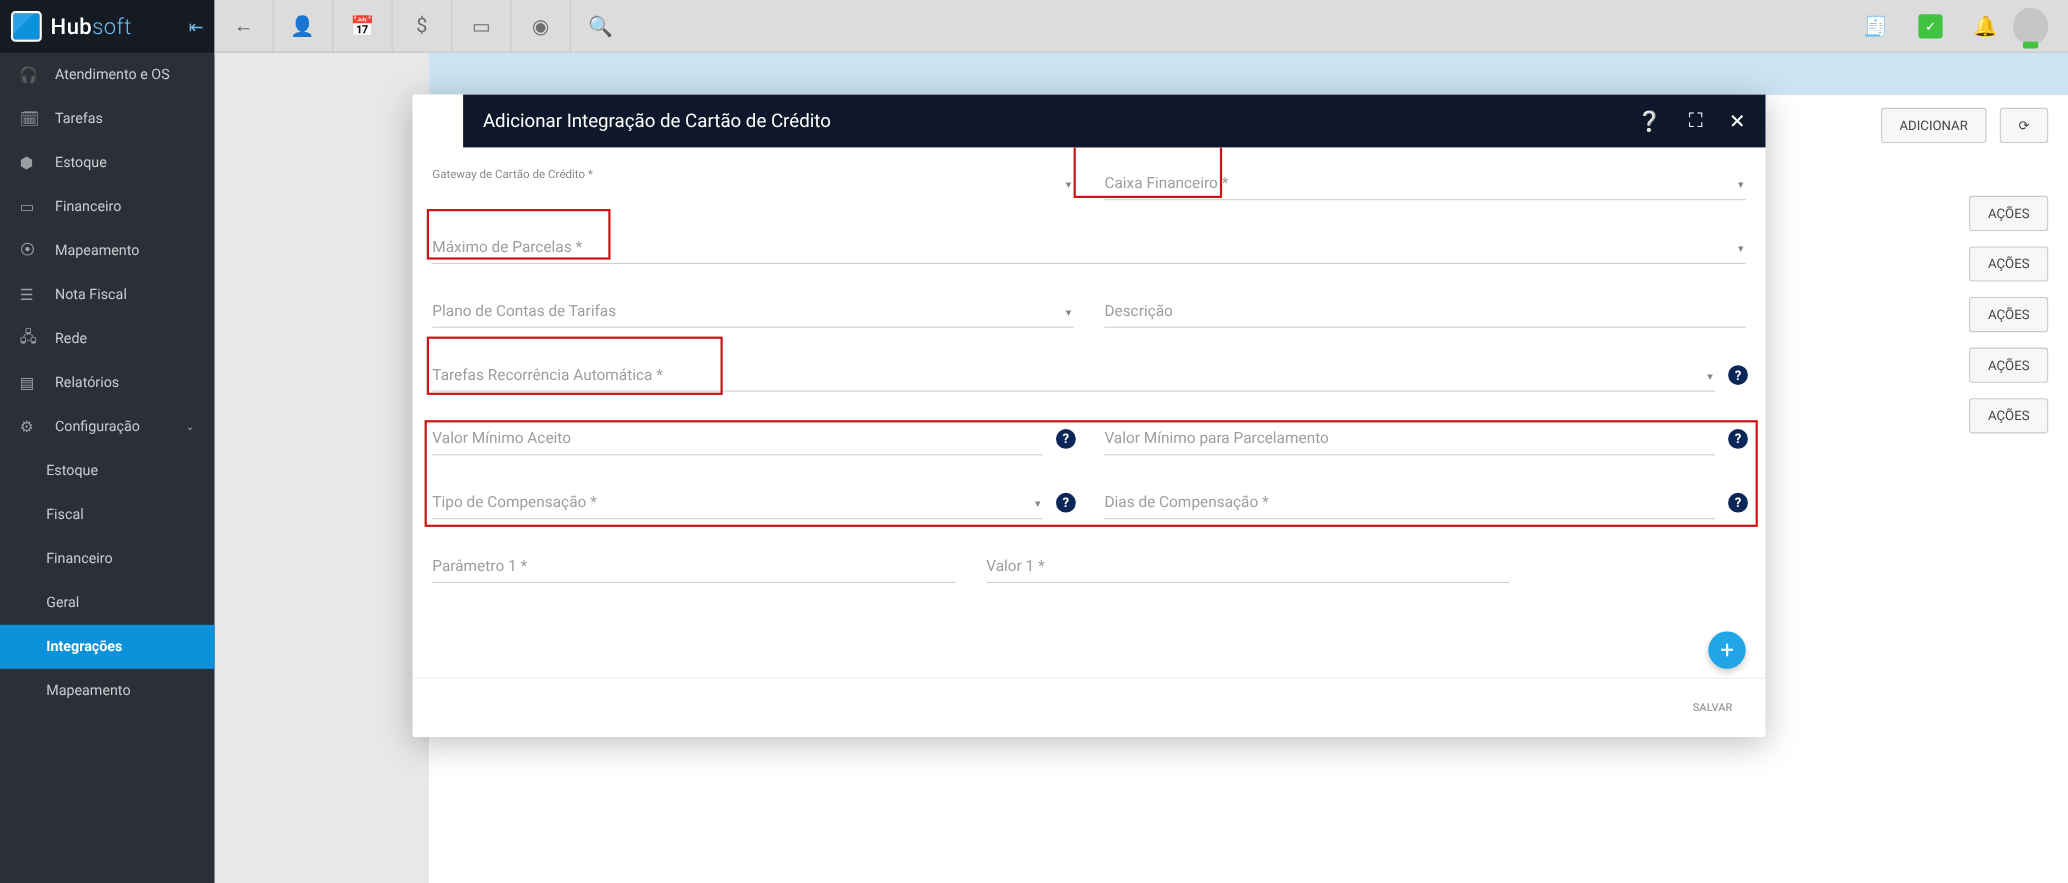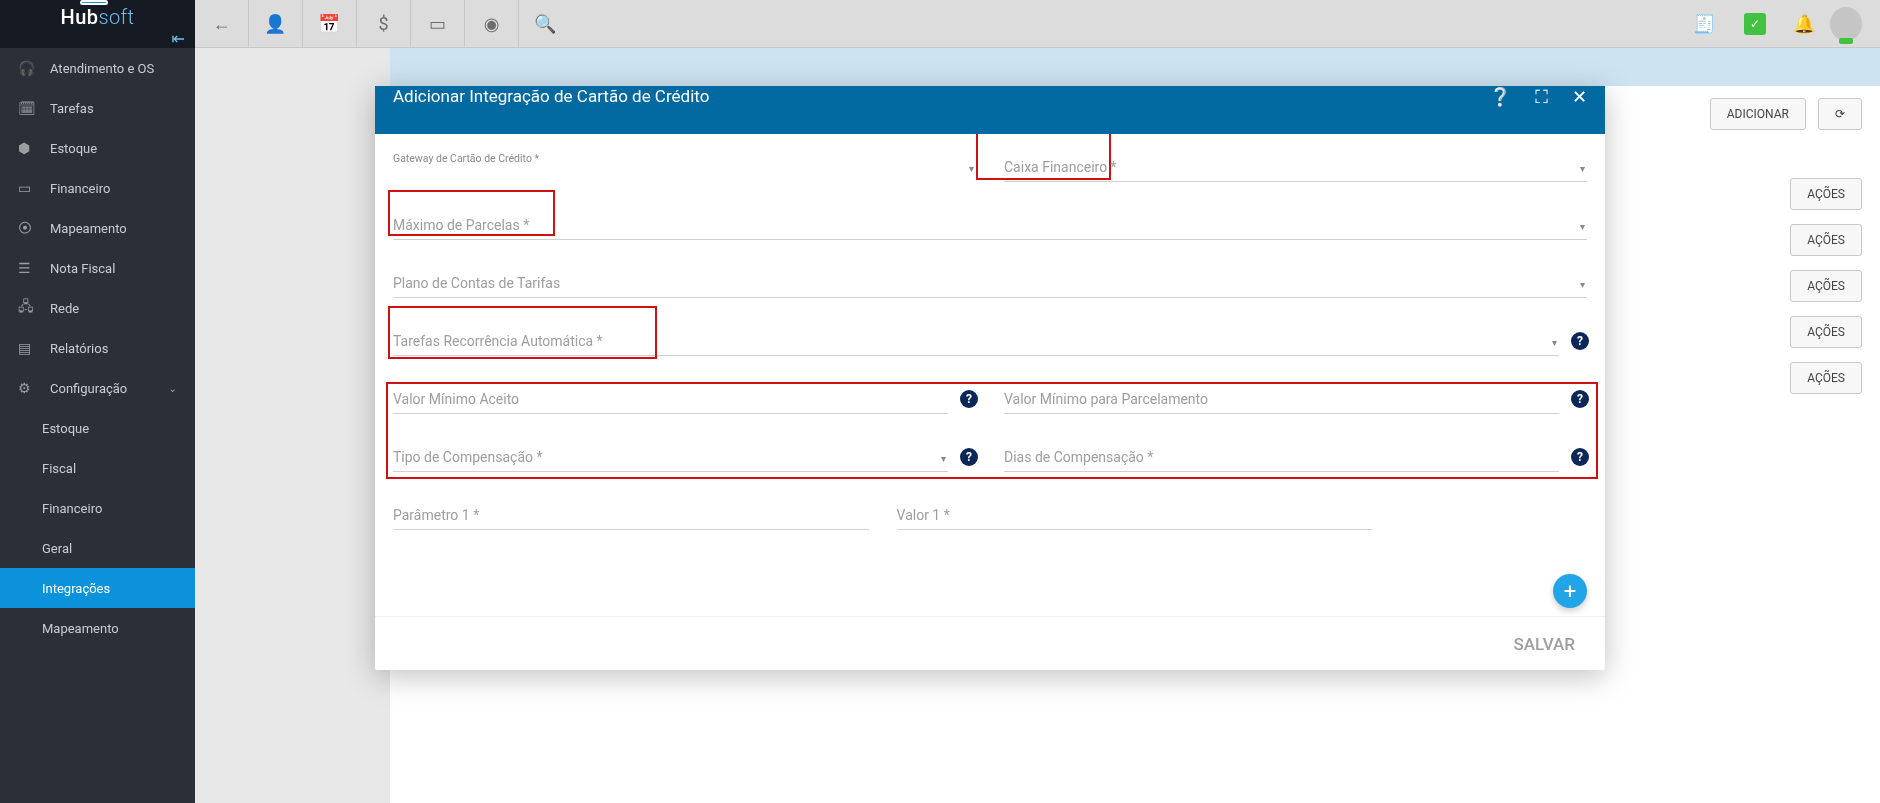--- a/index.html
+++ b/index.html
@@ -4,53 +4,53 @@
 <style>
   * { box-sizing: border-box; margin: 0; padding: 0; font-family: Roboto, "Helvetica Neue", Arial, sans-serif; }
   body { width: 1880px; height: 803px; background: #e8e8e8; overflow: hidden; position: relative; }
 
   
   .app { display: flex; width: 100%; height: 100%; }
   .sidebar { width: 195px; background: #2b3038; color: #c9ccd0; height: 100%; flex-shrink: 0; }
   .main { flex: 1; display: flex; flex-direction: column; height: 100%; position: relative; }
 
   
-  .logo-area { display: flex; align-items: center; height: 48px; padding: 0 10px; background: #161a22; flex-direction: column; }
+  .logo-area { display: flex; align-items: center; height: 48px; padding: 0 10px; background: #161a22; }
   .logo-text { font-size: 20px; font-weight: 500; letter-spacing: 0.4px; color: #fff; }
   .logo-accent { color: #6fbdf0; font-weight: 300; }
   .logo-collapse { margin-left: auto; color: #6fbdf0; font-size: 16px; }
   .nav-item { display: flex; align-items: center; height: 40px; padding: 0 18px; font-size: 13px; color: #c9ccd0; cursor: pointer; }
   .nav-item .icon { width: 20px; margin-right: 12px; opacity: 0.7; font-size: 14px; }
   .nav-item.sub { padding-left: 42px; }
-  .nav-item.active { background: #0b92db; color: #fff; }
+  .nav-item.active { background: #0b92db; color: #fff; font-weight: bold; }
   .nav-item .chev { margin-left: auto; font-size: 10px; opacity: 0.7; }
 
   
   .topbar { height: 48px; background: #dcdcdc; border-bottom: 1px solid #c8c8c8; display: flex; align-items: center; }
   .topbar .ticon { width: 54px; height: 48px; display: flex; align-items: center; justify-content: center; color: #6d6d6d; font-size: 18px; border-right: 1px solid #c8c8c8; }
   .topbar .spacer { flex: 1; }
   .topbar .right-icon { width: 50px; height: 48px; display: flex; align-items: center; justify-content: center; color: #6d6d6d; font-size: 18px; }
   .topbar .checkbox { width: 22px; height: 22px; background: #41c241; border-radius: 3px; display: flex; align-items: center; justify-content: center; color: #fff; font-size: 12px; }
   .topbar .avatar { width: 34px; height: 34px; border-radius: 50%; background: #c5c5c5; position: relative; margin-right: 18px; }
   .topbar .avatar::after { content: ""; position: absolute; bottom: -3px; left: 50%; transform: translateX(-50%); width: 14px; height: 6px; background: #41c241; border-radius: 2px; }
 
   
   .content-bg { position: absolute; top: 48px; left: 195px; right: 0; bottom: 0; background: linear-gradient(#cde3f2 0 38px, #fff 38px); }
   .content-bg .top-actions { position: absolute; top: 50px; right: 18px; display: flex; gap: 12px; }
   .btn-g { height: 32px; border: 1px solid #c9c9c9; border-radius: 3px; background: #f7f7f7; font-size: 12px; padding: 0 16px; display: flex; align-items: center; color: #444; cursor: pointer; }
   .content-bg .side-actions { position: absolute; right: 18px; top: 130px; display: flex; flex-direction: column; gap: 14px; }
   .hdr-acoes { position: absolute; right: 40px; top: 134px; font-size: 12px; color: #555; }
 
   
   .modal { position: absolute; top: 86px; left: 180px; width: 1230px; height: 584px; background: #fff; box-shadow: 0 6px 30px rgba(0,0,0,0.25); border-radius: 2px; display: flex; flex-direction: column; }
-  .modal-header { height: 48px; background: #0369a1; color: #fff; display: flex; align-items: flex-start; padding: 0 18px; font-size: 17px; }
+  .modal-header { height: 48px; background: #0f172a; color: #fff; display: flex; align-items: center; padding: 0 18px; font-size: 17px; margin-left: 46px; }
   .modal-header .mh-icons { margin-left: auto; display: flex; gap: 24px; font-size: 18px; }
   .modal-body { flex: 1; padding: 18px 18px 0 18px; overflow: auto; position: relative; }
   .modal-footer { height: 54px; display: flex; align-items: center; justify-content: flex-end; padding-right: 16px; border-top: 1px solid #eee; }
-  .modal-footer .btn-save { color: #9e9e9e; font-size: 17px; font-weight: 500; background: none; border: none; padding: 8px 14px; cursor: pointer; }
+  .modal-footer .btn-save { color: #9e9e9e; font-size: 10px; font-weight: 500; background: none; border: none; padding: 8px 14px; cursor: pointer; }
 
   .form-row { display: flex; gap: 28px; position: relative; }
   .form-field { flex: 1; display: flex; flex-direction: column; margin-bottom: 28px; position: relative; }
   .form-label { font-size: 10.5px; color: #8a8a8a; margin-bottom: 4px; }
   .ph { font-size: 14px; color: #9e9e9e; padding: 4px 0; border-bottom: 1px solid #d0d0d0; height: 30px; display: flex; align-items: center; }
   .val { font-size: 14px; color: #444; padding: 4px 0; border-bottom: 1px solid #d0d0d0; height: 30px; display: flex; align-items: center; }
   .caret { position: absolute; right: 2px; bottom: 8px; font-size: 10px; color: #888; }
   .help { position: absolute; right: -2px; bottom: 6px; width: 18px; height: 18px; border-radius: 50%; background: #0b2658; color:#fff; font-size: 12px; display: flex; align-items: center; justify-content: center; font-weight: 700; }
 
   .fab-add { width: 34px; height: 34px; border-radius: 50%; background: #22a5e6; color: #fff; display: flex; align-items: center; justify-content: center; font-size: 22px; box-shadow: 0 3px 6px rgba(0,0,0,0.2); position: absolute; right: 18px; top: 440px; cursor: pointer; }
@@ -198,20 +198,23 @@
             <div class="ph">Máximo de Parcelas *</div>
             <span class="caret">▾</span>
           </div>
         </div>
 
         <div class="form-row">
           <div class="form-field">
             <div class="ph">Plano de Contas de Tarifas</div>
             <span class="caret">▾</span>
           </div>
+          <div class="form-field">
+            <div class="ph">Descrição</div>
+          </div>
         </div>
 
         <div class="form-row">
           <div class="form-field" style="padding-right:28px">
             <div class="ph">Tarefas Recorrência Automática *</div>
             <span class="caret" style="right:30px">▾</span>
             <span class="help">?</span>
           </div>
         </div>
 

